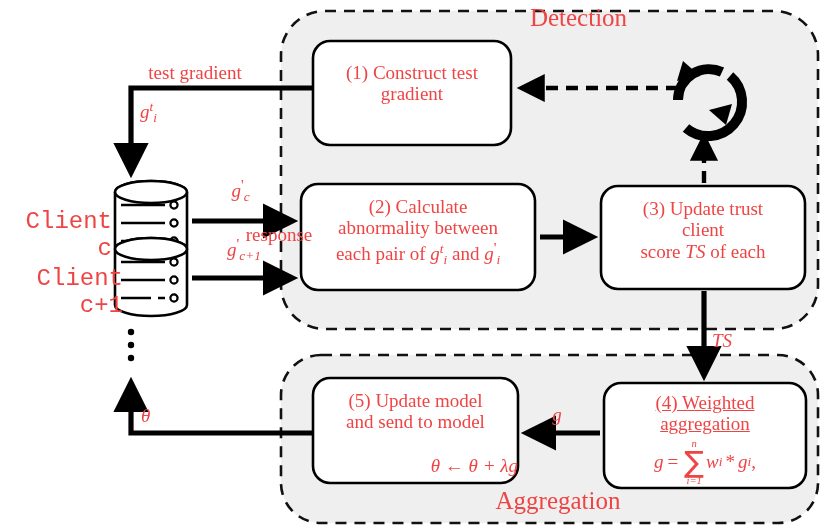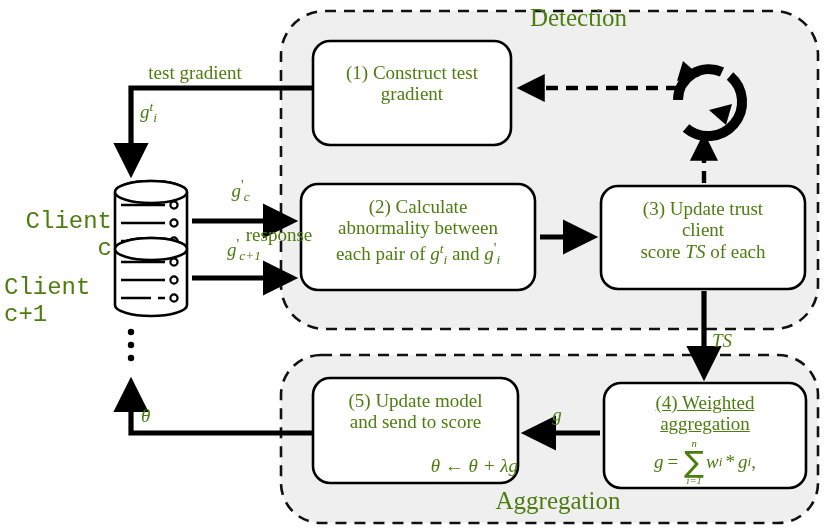--- a/index.html
+++ b/index.html
@@ -5,21 +5,21 @@
   html,body{margin:0;padding:0;background:#ffffff;}
   body{
     width:831px;height:531px;position:relative;overflow:hidden;
     font-family:"Liberation Serif","DejaVu Serif",serif;
     color:#000;
   }
   #stage{position:absolute;inset:0;width:831px;height:531px;}
   svg.layer{position:absolute;left:0;top:0;width:831px;height:531px;}
 
   
-  .txt{position:absolute;text-align:center;line-height:1.12;color:#4d7c0f;}
+  .txt{position:absolute;text-align:center;line-height:1.12;color:#ef4444;}
   .box-txt{font-size:19px;}
   .grouplabel{font-size:25px;}
   .edgelabel{font-size:19px;}
   .clientlabel{font-size:24px;font-family:Liberation Mono, monospace;}
 
   .mi{font-style:italic;font-family:"Liberation Serif","DejaVu Serif",serif;}
   .sub{font-size:0.70em;vertical-align:-0.30em;font-style:italic;}
   .sup{font-size:0.70em;vertical-align:0.52em;font-style:italic;}
   .prime{font-size:0.80em;vertical-align:0.45em;}
 
@@ -152,26 +152,26 @@
         <span style="margin:0 3px;">*</span>
         <span class="mi">g</span>
           <span class="sub">i</span>
           <span>,</span>
       </span>
     </div>
   </div>
 
   <div class="txt box-txt" style="left:313px;top:390px;width:205px;">
     <div>(5) Update model</div>
-    <div>and send to score</div>
+    <div>and send to model</div>
     <div class="mi" style="margin-top:22px;text-align:right;">θ ← θ + λg</div>
   </div>
 
   <div class="txt clientlabel" style="left:2px;top:209px;width:110px;text-align:right;">Client c</div>
-  <div class="txt clientlabel" style="left:4px;top:266px;width:110px;text-align:left;margin-top:9px;">Client c+1</div>
+  <div class="txt clientlabel" style="left:13px;top:266px;width:110px;text-align:right;">Client c+1</div>
 
   <div class="txt edgelabel" style="left:110px;top:62px;width:170px;">test gradient</div>
 
   <div class="txt edgelabel" style="left:140px;top:100px;width:50px;text-align:left;">
     <span class="mi">g</span><span class="sup">t</span><span class="sub">i</span>
   </div>
 
   <div class="txt edgelabel" style="left:198px;top:176px;width:85px;">
     <span class="mi">g</span><span class="prime">'</span><span class="sub">c</span>
   </div>

